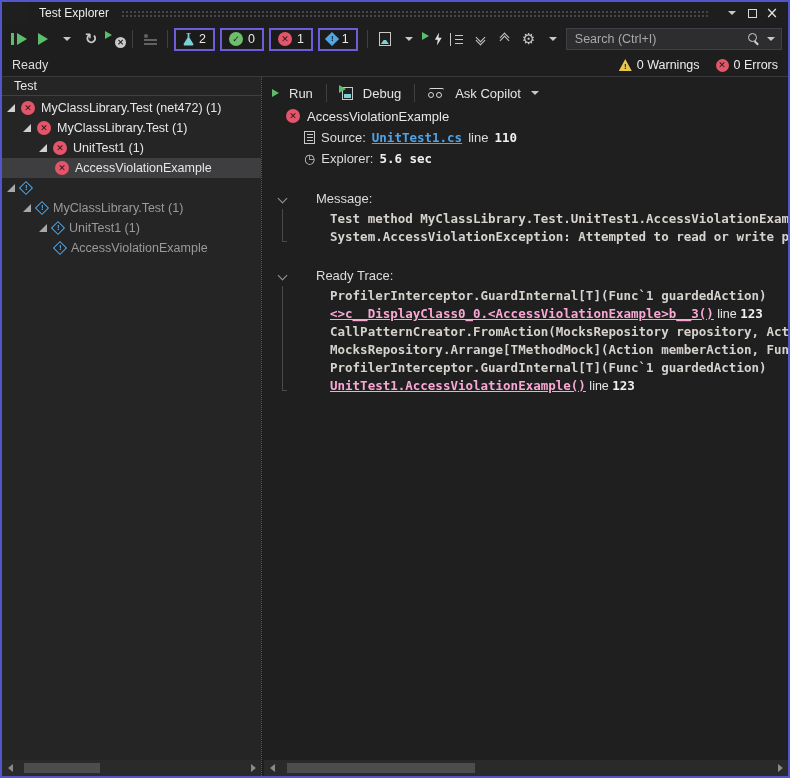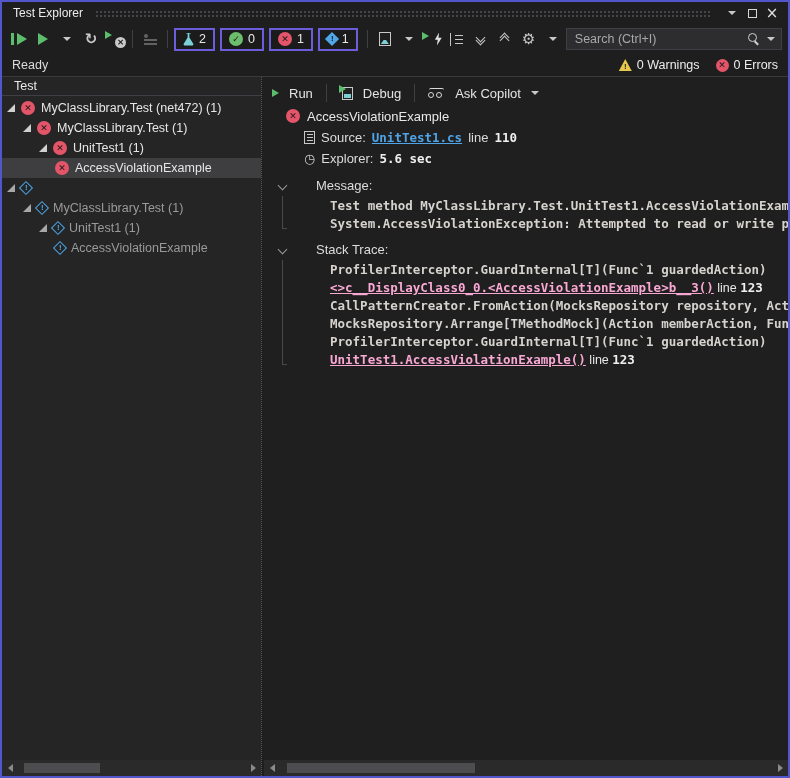--- a/index.html
+++ b/index.html
@@ -2,21 +2,21 @@
 <html><head>
 <meta charset="utf-8">
 <style>
   * { box-sizing: border-box; margin: 0; padding: 0; }
   html,body { width:790px; height:778px; background:#111; }
   body { font-family:"Liberation Sans", sans-serif; }
   .window { width:790px; height:778px; border:2px solid #5355CB; background:#1F1F20;
             color:#E6E6E6; display:flex; flex-direction:column; overflow:hidden; position:relative; }
 
   
-  .titlebar { height:22px; flex:none; display:flex; align-items:center; background:#1E1E1E; padding:0 6px 0 11px; }
+  .titlebar { height:22px; flex:none; display:flex; align-items:center; background:#1E1E1E; padding:0 6px 0 11px;margin-left:26px; }
   .title { font-size:12px; color:#ECECEC; white-space:nowrap; }
   .grip { flex:1; height:7px; margin:0 12px; align-self:center;
           background-image:radial-gradient(#45454A 1px, transparent 1.2px); background-size:4px 4px; }
   .tb-ico { width:20px; height:18px; display:flex; align-items:center; justify-content:center; color:#D8D8D8; }
   .caret-down { width:0; height:0; border-left:4px solid transparent; border-right:4px solid transparent; border-top:4px solid #C8C8C8; }
   .max-box { width:9px; height:9px; border:1.5px solid #D8D8D8; }
   .close-x { font-size:15px; line-height:1; color:#E0E0E0; font-family:"DejaVu Sans",sans-serif; }
 
   
   .toolbar { height:30px; flex:none; display:flex; align-items:center; background:#1E1E1E; padding:0 6px; gap:2px; }
@@ -122,21 +122,21 @@
   .meta-line { display:flex; align-items:center; gap:6px; height:21px; padding-left:32px; font-size:13px; color:#DCDCDC; }
   .srcico { width:11px; height:13px; border:1.3px solid #C8C8C8; position:relative; flex:none; }
   .srcico i { position:absolute; left:1.5px; right:1.5px; height:1.3px; background:#C8C8C8; }
   .srcico i:nth-child(1){ top:2px; } .srcico i:nth-child(2){ top:5px; } .srcico i:nth-child(3){ top:8px; }
   .clock { font-family:"DejaVu Sans",sans-serif; color:#C8C8C8; font-size:13px; line-height:1; }
   .mono { font-family:"DejaVu Sans Mono",monospace; font-weight:bold; font-size:12.5px; }
   .mono-white { color:#F0F0F0; }
   .link-blue { color:#4FA4E8; text-decoration:underline; cursor:pointer; }
   .link-red { color:#f9a8d4; text-decoration:underline; cursor:pointer; }
 
-  .section { display:flex; margin-top:9px; }
+  .section { display:flex; margin-top:22px; }
   .gutter { width:30px; flex:none; position:relative; }
   .gchev { position:absolute; left:7px; top:4px; width:7px; height:7px;
            border-right:1.6px solid #9A9A9A; border-bottom:1.6px solid #9A9A9A; transform:rotate(45deg); }
   .gline { position:absolute; left:10px; top:18px; bottom:4px; width:5px;
            border-left:1px solid #4A4A4E; border-bottom:1px solid #4A4A4E; }
   .sec-label { font-size:13px; color:#DCDCDC; margin-bottom:4px; }
   .sec-lines { padding-left:14px; min-width:0; }
   .mline { font-family:"DejaVu Sans Mono",monospace; font-weight:bold; font-size:12.5px; line-height:18px;
            color:#D6D3CE; white-space:nowrap; overflow:hidden; }
   .suffix-sans { font-family:"Liberation Sans",sans-serif; font-weight:normal; color:#E8E8E8; }
@@ -411,21 +411,21 @@
             </div>
           </div>
         </div>
 
         <div class="section">
           <div class="gutter">
             <span class="gchev"></span>
             <span class="gline"></span>
           </div>
           <div class="sec-lines">
-            <div class="sec-label">Stack Trace:</div>
+            <div class="sec-label">Ready Trace:</div>
             <div style="padding-left:14px;">
               <div class="mline">ProfilerInterceptor.GuardInternal[T](Func`1 guardedAction)</div>
               <div class="mline">
                 <span class="link-red">&lt;&gt;c__DisplayClass0_0.&lt;AccessViolationExample&gt;b__3()</span><span class="suffix-sans"> </span><span class="suffix-sans">line</span><span class="suffix-sans"> </span><span class="mono-white">123</span>
               </div>
               <div class="mline">CallPatternCreator.FromAction(MocksRepository repository, Actio</div>
               <div class="mline">MocksRepository.Arrange[TMethodMock](Action memberAction, Func`</div>
               <div class="mline">ProfilerInterceptor.GuardInternal[T](Func`1 guardedAction)</div>
               <div class="mline">
                 <span class="link-red">UnitTest1.AccessViolationExample()</span><span class="suffix-sans"> </span><span class="suffix-sans">line</span><span class="suffix-sans"> </span><span class="mono-white">123</span>

